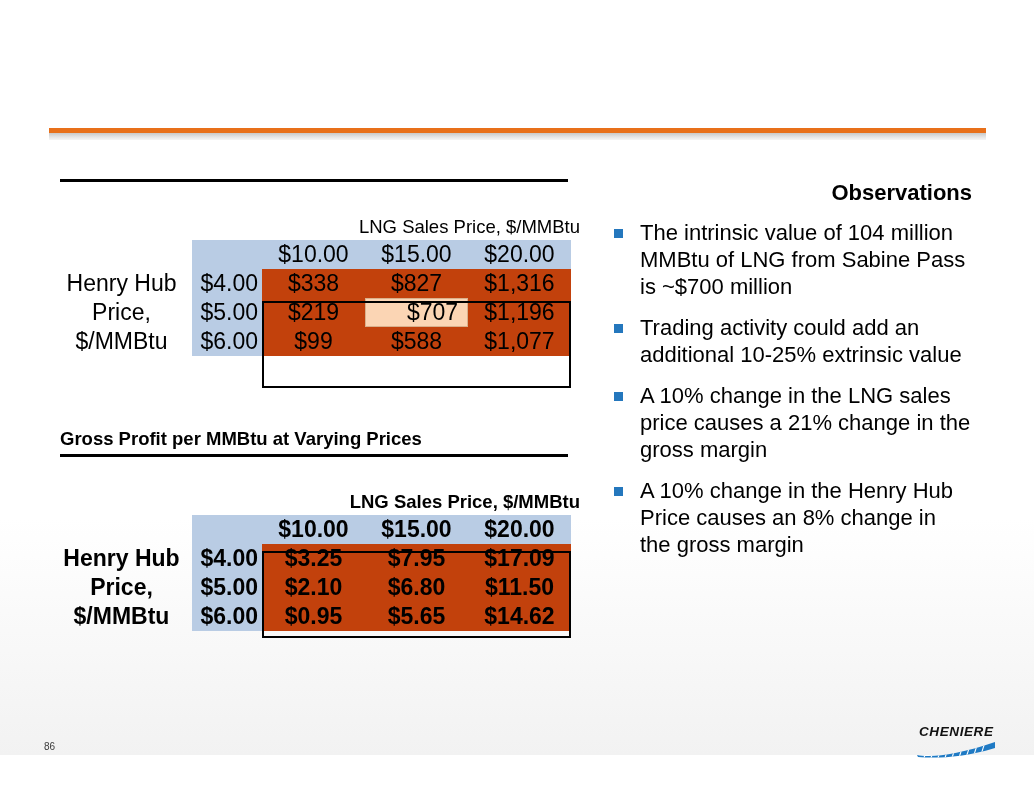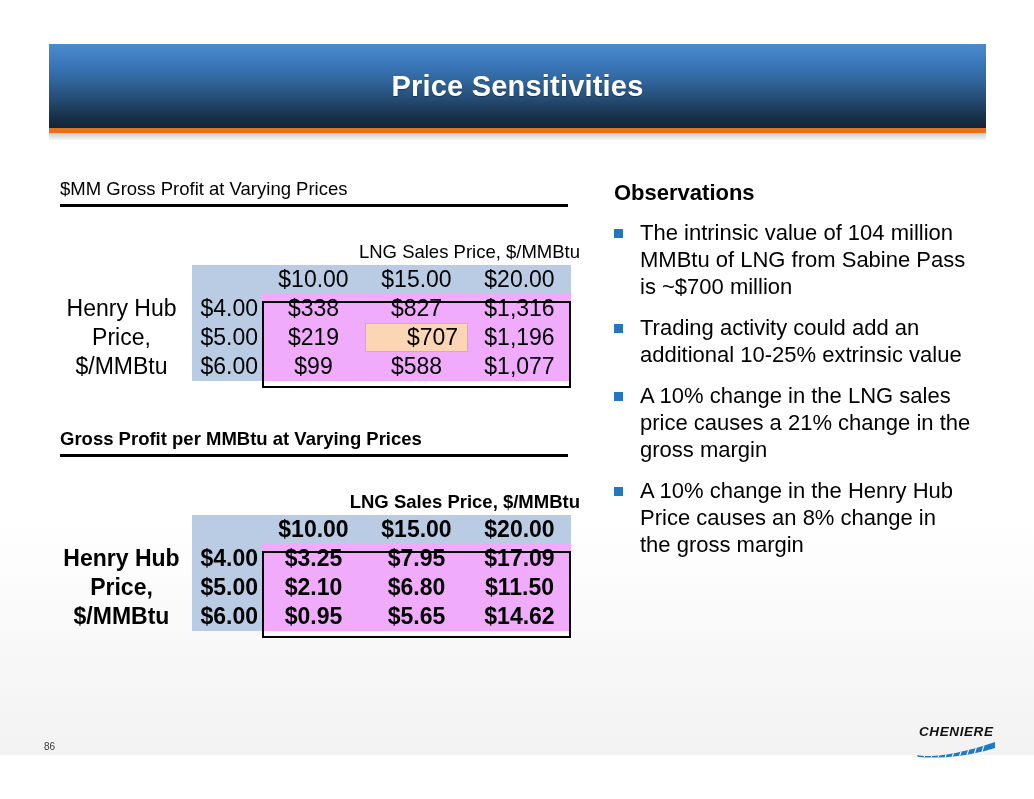--- a/index.html
+++ b/index.html
@@ -137,21 +137,21 @@
     background: #b9cce4;
     text-align: center;
   }
   .cell-hh {
     background: #b9cce4;
     text-align: right;
     padding-right: 4px !important;
   }
   .cell-data {
     text-align: center;
-    background: #f0abfc;
+    background: #c2410c;
   }
   .cell-data.highlight {
     background: #fbd5b4;
     box-shadow: inset 0 0 0 1px #d9b08c;
     padding-left: 32px;
   }
 
   
   .data-box {
     position: absolute;
@@ -163,20 +163,21 @@
   
   .right-col {
     position: absolute;
     left: 614px; top: 180px;
     width: 358px;
   }
   .obs-title {
     font-size: 22px;
     font-weight: bold;
     margin-bottom: 13px;
+    text-align: right;
   }
   .obs-list {
     list-style: none;
     margin: 0;
     padding: 0;
   }
   .obs-item {
     position: relative;
     padding-left: 26px;
     font-size: 22px;
@@ -218,31 +219,25 @@
   }
 </style>
 </head>
 <body>
 
 <div id="slide">
 
   <div class="slide-body-bg"></div>
   <div class="slide-bottom-white"></div>
 
-  <div class="title-banner">
-    <div class="title-banner-inner">
-      <span class="title-text">Price Sensitivities</span>
-    </div>
-  </div>
   <div class="title-orange-rule"></div>
   <div class="title-shadow-rule"></div>
 
   <div class="left-col" style="top:178px;">
 
-    <div class="section-heading">$MM Gross Profit at Varying Prices</div>
     <div class="section-rule"></div>
 
     <div class="table-caption">LNG Sales Price, $/MMBtu</div>
 
     <table class="matrix">
       <colgroup>
         <col class="col-rowlabel">
           <col class="col-hh">
         <col class="col-data">
           <col class="col-data">

